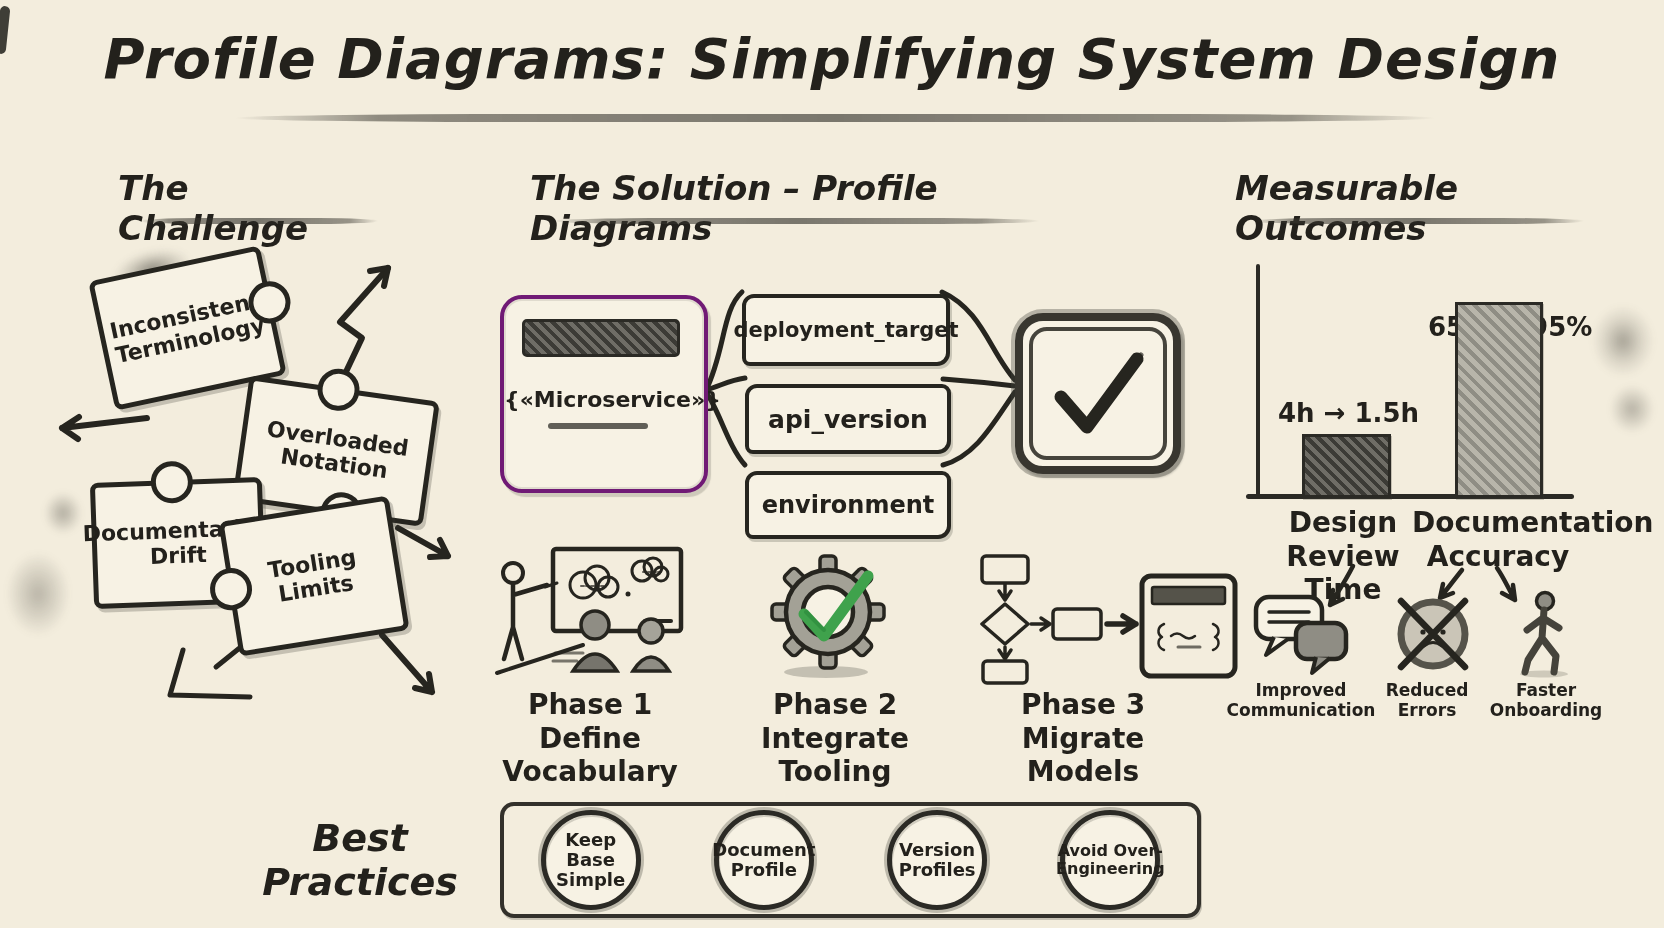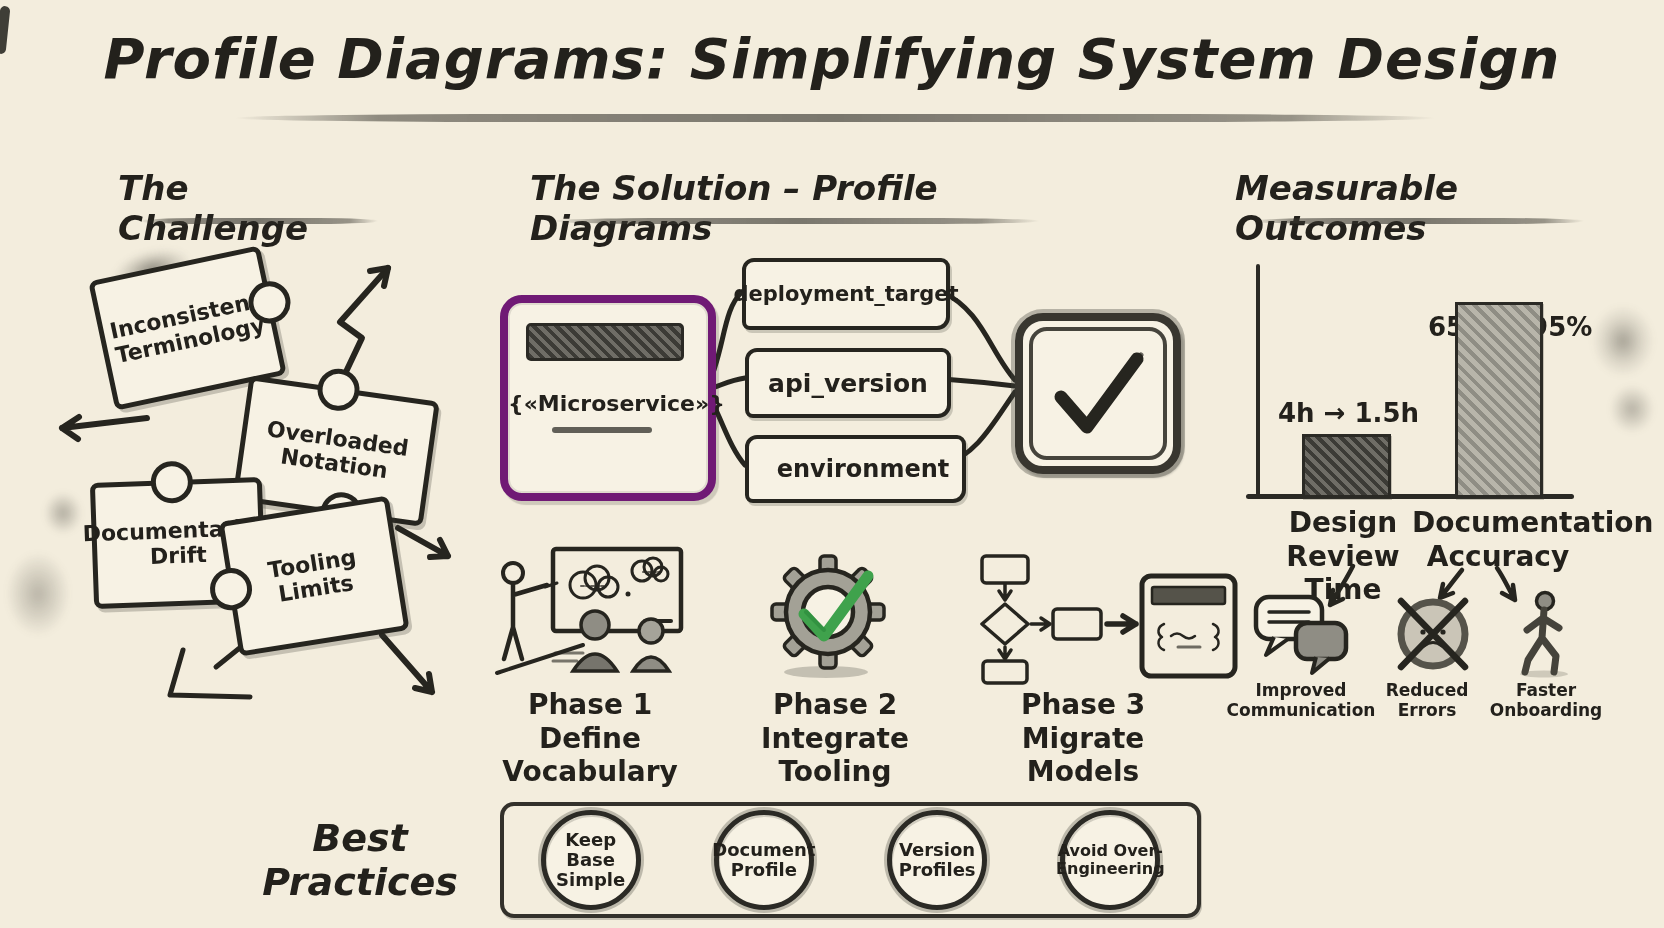--- a/index.html
+++ b/index.html
@@ -11,21 +11,21 @@
   .main-title{top:26px;left:0;width:100%;font-size:56px;font-weight:700;font-style:italic;letter-spacing:1px;text-align:center;}
   .underline{background:linear-gradient(90deg,rgba(60,58,50,0) 0%,rgba(60,58,50,.55) 12%,rgba(40,39,34,.6) 50%,rgba(60,58,50,.5) 88%,rgba(60,58,50,0) 100%);
              border-radius:50%/100%;filter:blur(.7px);}
   .h2{font-size:34px;font-weight:700;font-style:italic;}
   .puzzle{border:5px solid #26251f;background:#f7f2e4;border-radius:8px;box-shadow:3px 4px 0 rgba(60,58,50,.25);
           display:flex;align-items:center;justify-content:center;}
   .puzzle .lbl{font-size:22px;font-weight:700;line-height:1.15;text-align:center;padding:6px;}
   .nub{position:absolute;width:32px;height:32px;border-radius:50%;border:5px solid #26251f;background:#f7f2e4;}
   .tag-box{border:4px solid #26251f;border-radius:12px 9px 13px 8px;background:#f7f2e4;
            box-shadow:2px 3px 0 rgba(60,58,50,.22);display:flex;align-items:center;justify-content:center;
-           font-weight:700;}
+           font-weight:700;margin-top:36px;}
   .hatch-dark{background:repeating-linear-gradient(45deg,#3c3b36 0 4px,#6f6d66 4px 8px);}
   .hatch-mid{background:repeating-linear-gradient(45deg,#8f8d84 0 4px,#b8b5aa 4px 9px);}
   .bar{border:3px solid #2b2a25;box-shadow:1px 2px 0 rgba(60,58,50,.25);}
   .metric-change{font-size:26px;font-weight:700;text-align:center;white-space:nowrap;}
   .cat-label,.benefit-label,.phase-label{font-size:28px;font-weight:700;line-height:1.2;text-align:center;}
   .benefit-label{font-size:17px;}
   .smudge{border-radius:50%;filter:blur(3px);}
   .bp-box{border:4px solid #33312b;background:transparent;box-shadow:1px 2px 0 rgba(60,58,50,.25);
           display:flex;align-items:center;justify-content:space-around;}
   .bp-circle{width:100px;height:100px;border-radius:50%;border:5px solid #2b2a25;background:#f7f2e4;
@@ -87,33 +87,33 @@
 
   <svg class="abs" style="left:650px;top:240px;" width="550" height="280" viewBox="0 0 550 280">
     <path class="stroke" stroke-width="5" d="M56,150 C75,112 72,70 92,52"></path>
     <path class="stroke" stroke-width="5" d="M56,150 C70,146 80,140 95,138"></path>
     <path class="stroke" stroke-width="5" d="M56,152 C70,172 78,206 95,225"></path>
     <path class="stroke" stroke-width="5" d="M292,52 C332,70 340,112 365,140"></path>
     <path class="stroke" stroke-width="5" d="M293,139 C320,141 340,143 365,146"></path>
     <path class="stroke" stroke-width="5" d="M293,225 C327,216 345,180 365,152"></path>
   </svg>
 
-  <div class="abs" style="left:500px;top:295px;width:200px;height:190px;border:8px solid #701a75;border-radius:22px;background:#f7f2e4;box-shadow:3px 4px 1px rgba(60,58,50,.2), inset 0 0 0 2px rgba(60,58,50,.12);">
+  <div class="abs" style="left:500px;top:295px;width:200px;height:190px;border:4px solid #701a75;border-radius:22px;background:#f7f2e4;box-shadow:3px 4px 1px rgba(60,58,50,.2), inset 0 0 0 2px rgba(60,58,50,.12);">
     <div class="abs hatch-dark" style="left:18px;top:20px;width:152px;height:32px;border:3px solid #2b2a25;border-radius:5px;"></div>
     <div class="abs" style="left:0;top:88px;width:188px;text-align:center;font-size:22px;font-weight:700;">{«Microservice»}</div>
     <div class="abs" style="left:44px;top:124px;width:100px;height:6px;background:#3b3a33;border-radius:3px;opacity:.8;"></div>
   </div>
 
   <div class="abs tag-box" style="left:742px;top:258px;width:200px;height:64px;font-size:21px;">
     <span>deployment_target</span>
   </div>
   <div class="abs tag-box" style="left:745px;top:348px;width:198px;height:62px;font-size:25px;">
     <span>api_version</span>
   </div>
-  <div class="abs tag-box" style="left:745px;top:435px;width:198px;height:60px;font-size:24px;padding-left:15px;">
+  <div class="abs tag-box" style="left:745px;top:435px;width:198px;height:60px;font-size:24px;">
     <span>environment</span>
   </div>
 
   <div class="abs" style="left:1015px;top:313px;width:150px;height:145px;border:8px solid #38362f;border-radius:28px;background:#f7f2e4;box-shadow:0 0 0 4px rgba(70,68,60,.35), 3px 4px 2px rgba(60,58,50,.25);">
     <div class="abs" style="left:6px;top:6px;right:6px;bottom:6px;border:4px solid #46443c;border-radius:18px;">
       <svg width="126" height="121" viewBox="0 0 126 121">
         <path class="stroke" stroke-width="13" d="M28,66 L54,96 L104,28"></path>
         <path class="stroke" stroke-width="5" d="M54,96 L108,24" opacity=".7"></path>
       </svg>
     </div>

